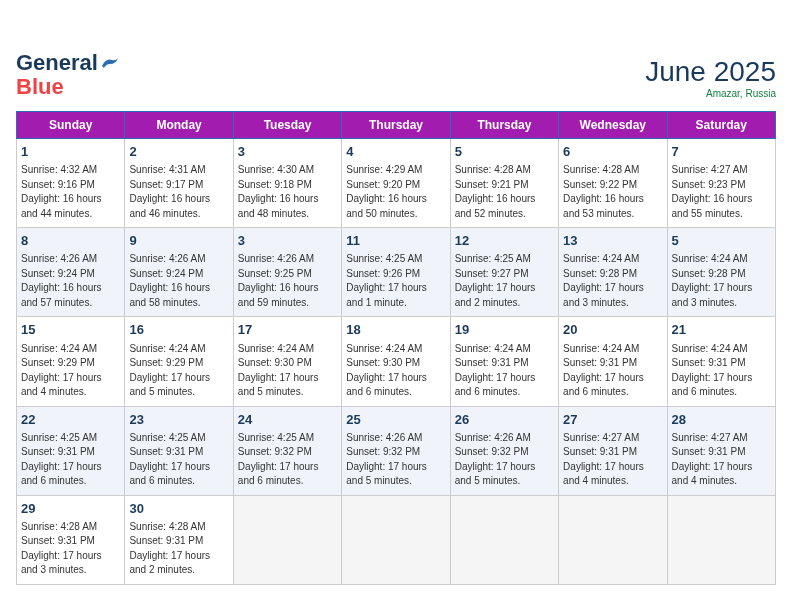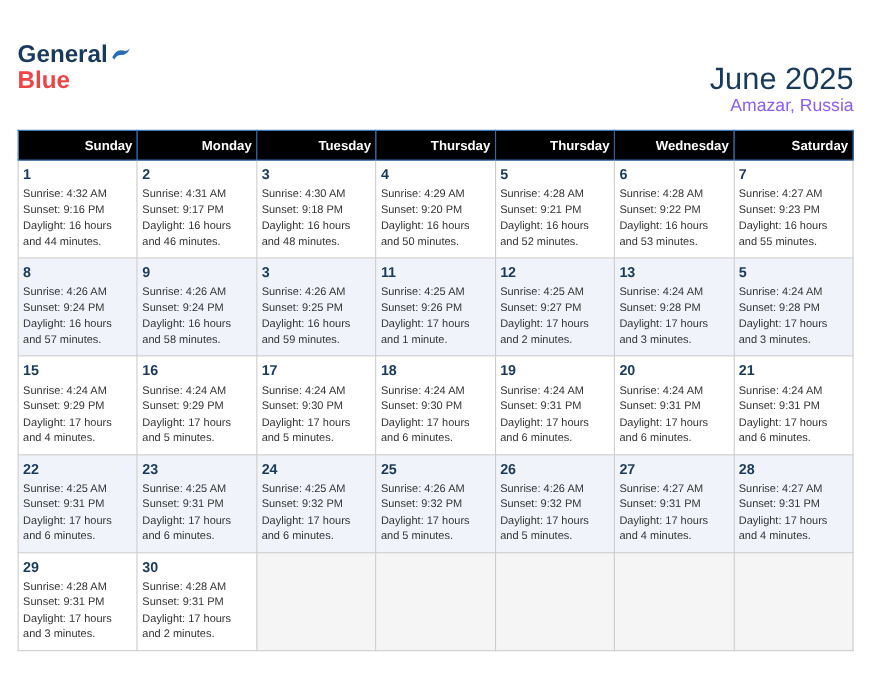--- a/index.html
+++ b/index.html
@@ -6,51 +6,51 @@
     body {
       font-family: Arial, sans-serif;
       background: #fff;
       width: 792px;
       min-height: 612px;
       padding: 16px;
     }
     .header {
       display: flex;
       justify-content: space-between;
-      align-items: center;
+      align-items: flex-end;
       margin-bottom: 12px;
     }
     .logo {
       display: flex;
       flex-direction: column;
       align-items: flex-start;
     }
     .title-block {
       text-align: right;
     }
     .title-block .month-year {
       font-size: 28px;
       color: #1a3a5c;
       font-weight: normal;
       margin-top: 40px;
     }
     .title-block .location {
-      font-size: 16px;
-      color: #8b5cf6;
+      font-size: 10px;
+      color: #15803d;
     }
     .calendar {
       width: 100%;
       border-collapse: collapse;
       font-size: 11px;
     }
     .calendar thead tr th {
-      background-color: #000000;
+      background-color: #a21caf;
       color: #fff;
       padding: 6px 4px;
-      text-align: right;
+      text-align: center;
       font-size: 12px;
       font-weight: bold;
       border: 1px solid #2a6db5;
     }
     .calendar tbody tr td {
       vertical-align: top;
       padding: 4px 4px 6px 4px;
       border: 1px solid #ccc;
       width: calc(100% / 7);
       min-height: 80px;

